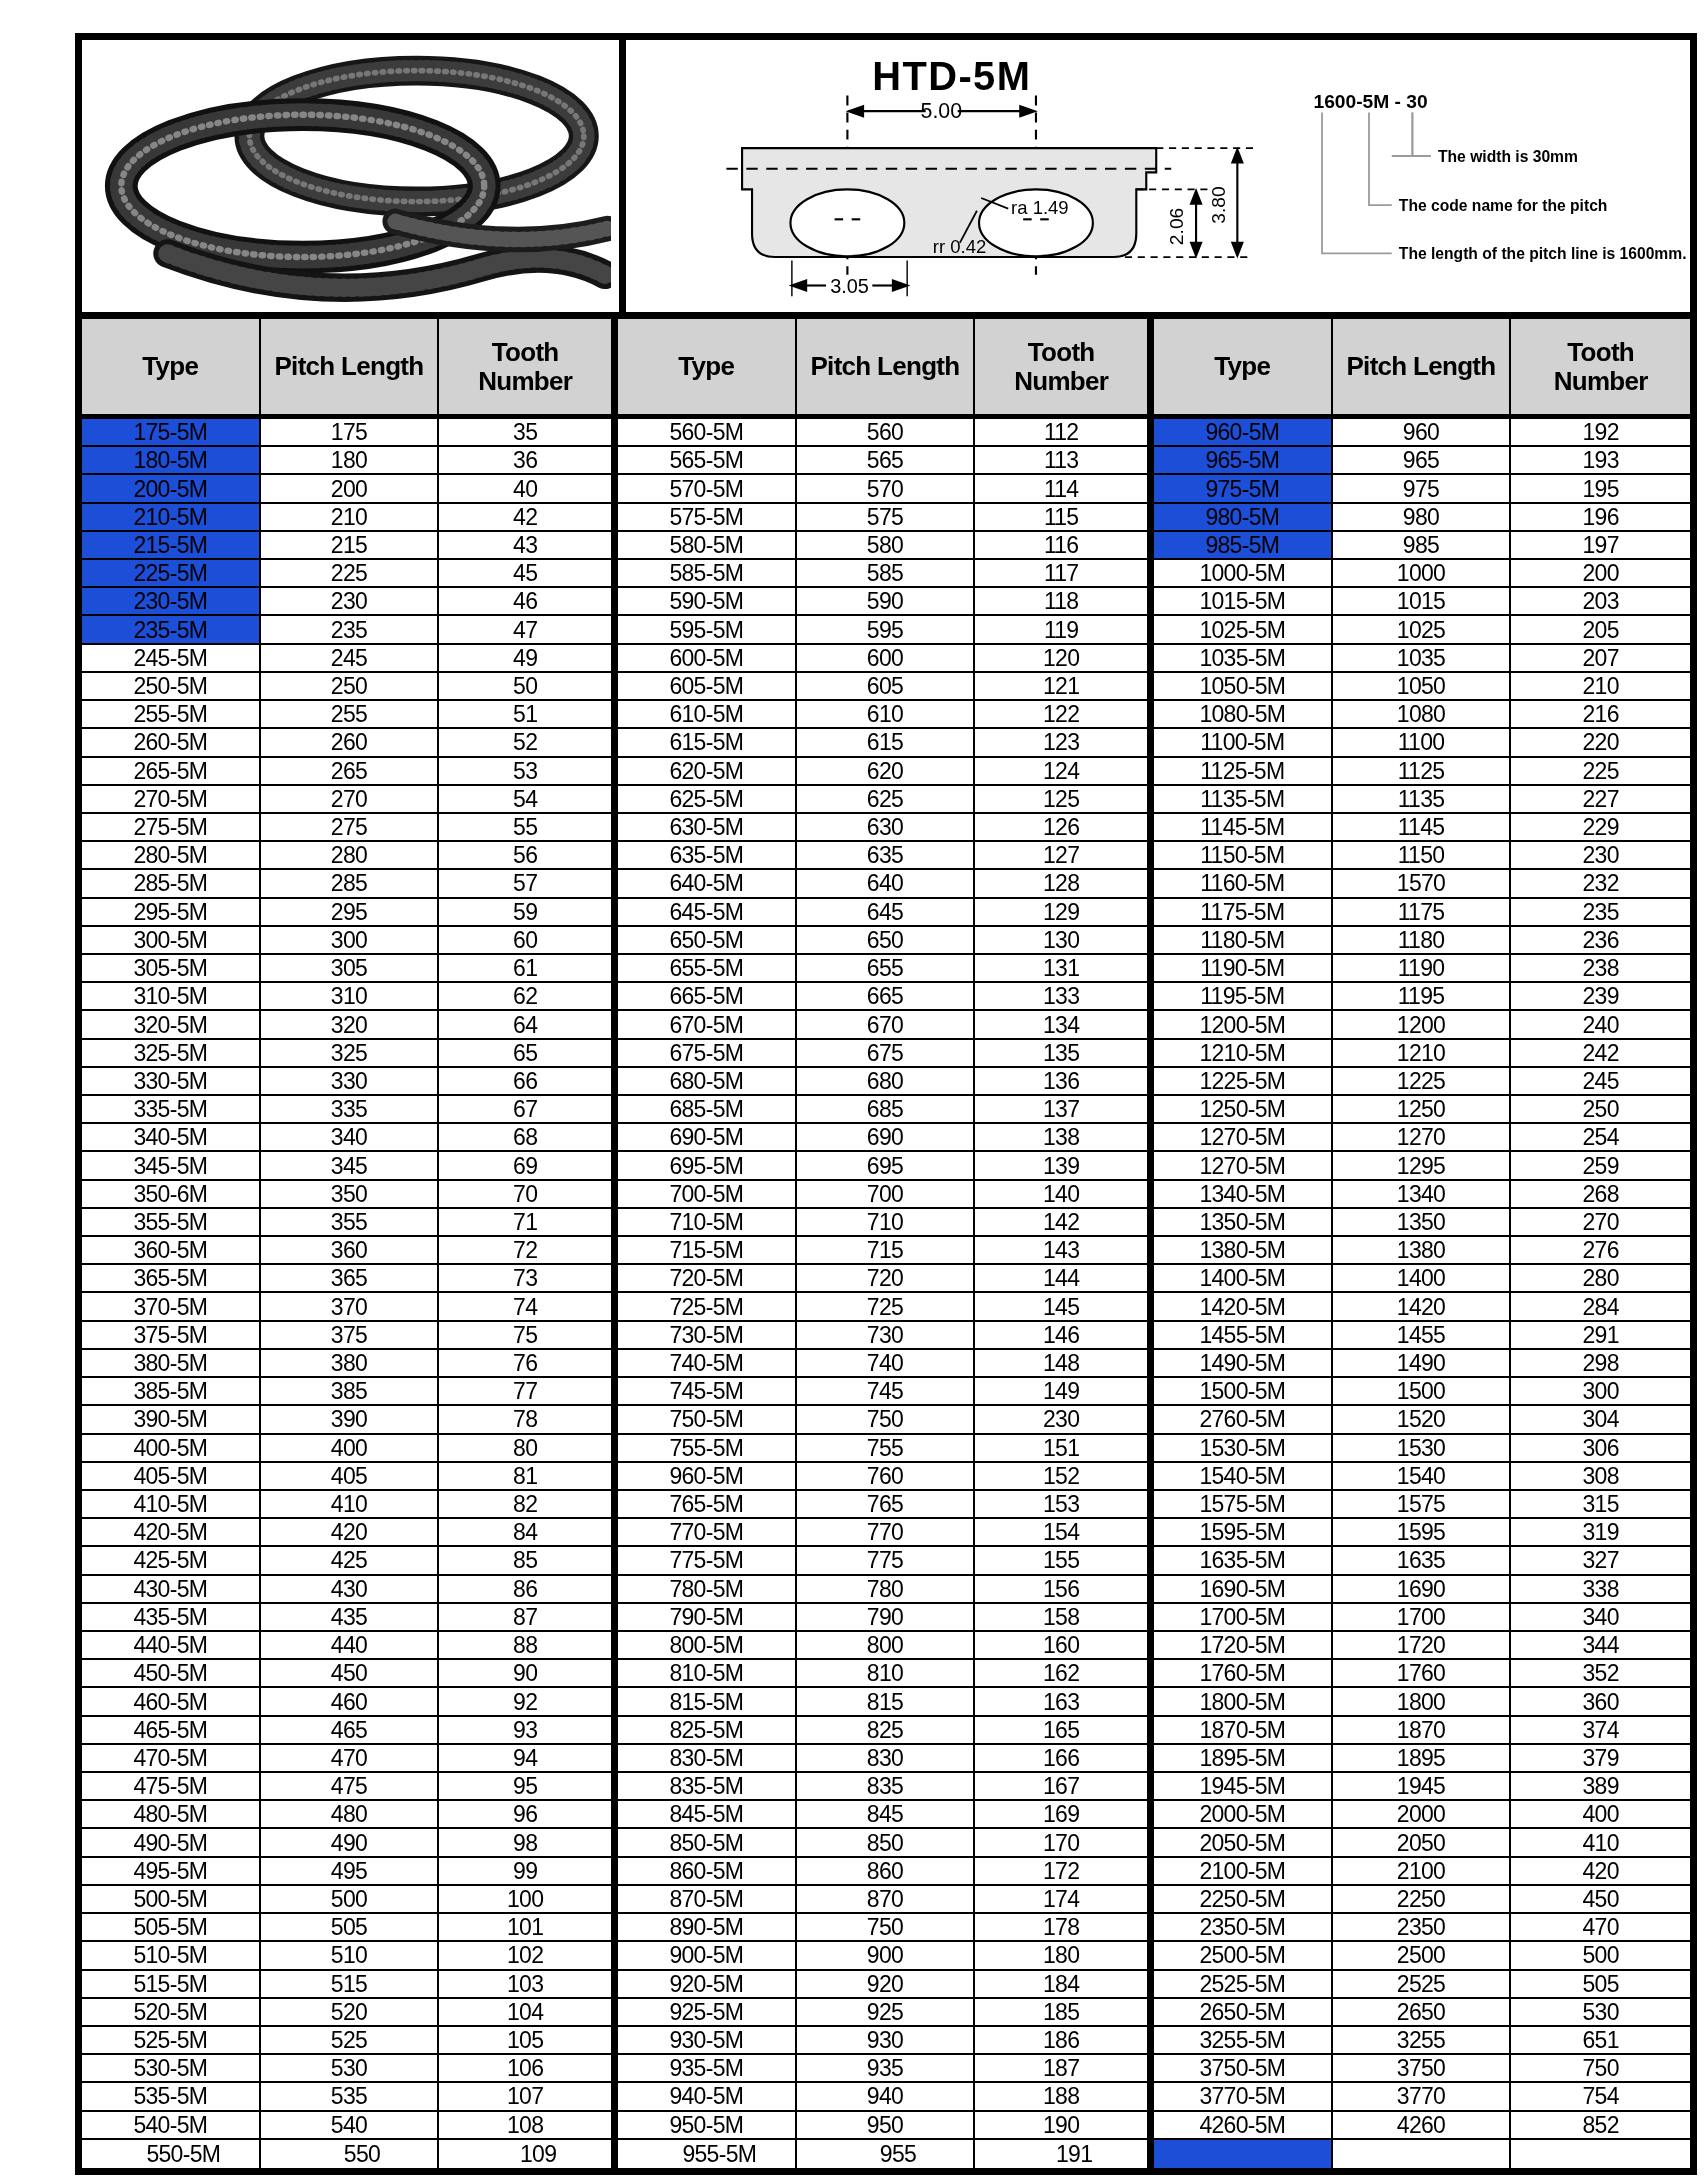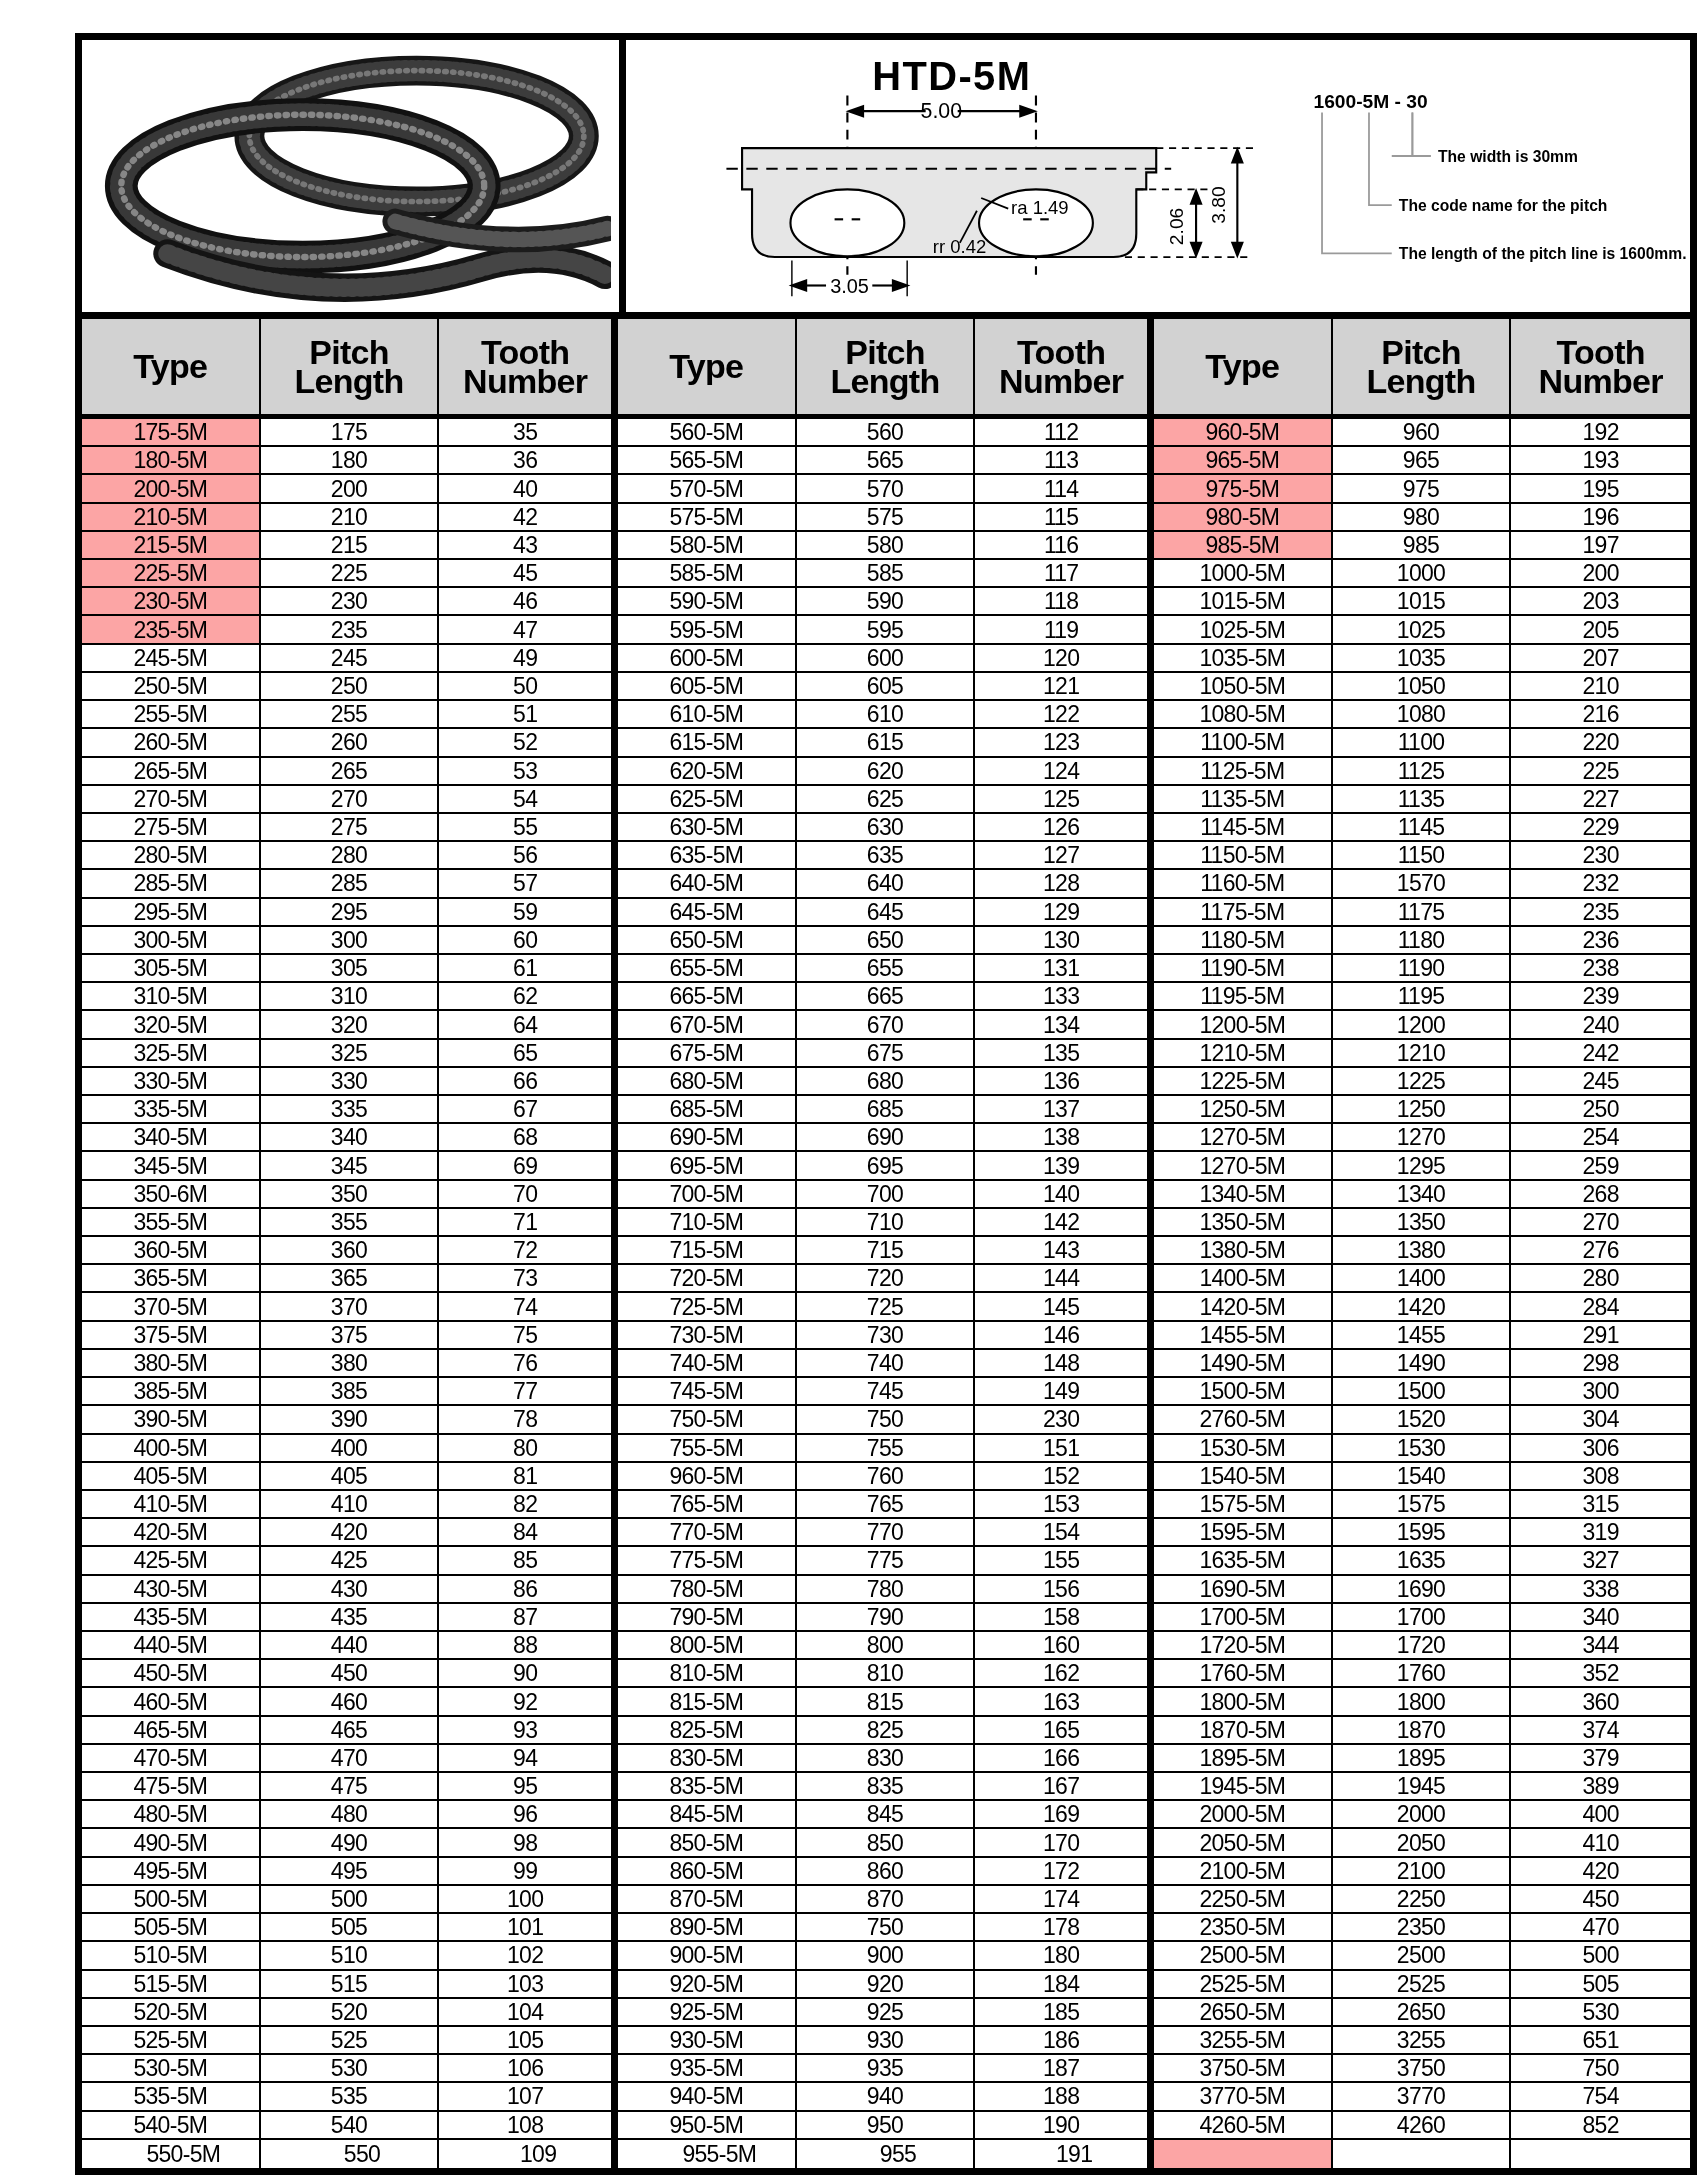--- a/index.html
+++ b/index.html
@@ -12,26 +12,26 @@
   .photo-panel{box-sizing:border-box;width:544px;border-right:7.1px solid #000;position:relative;overflow:hidden;}
   .diagram-panel{flex:1;position:relative;overflow:hidden;}
   svg text{font-family:"Liberation Sans","DejaVu Sans",sans-serif;}
   
   .table-grid{box-sizing:border-box;height:1863px;border:7.1px solid #000;background:#fff;
               display:grid;grid-template-columns:repeat(9,1fr);
               grid-template-rows:100px repeat(62,1fr);}
   .c{box-sizing:border-box;border-right:2.9px solid #000;border-bottom:2.9px solid #000;
      display:flex;align-items:center;justify-content:center;
      font-size:23px;line-height:24px;letter-spacing:-0.7px;background:#fff;overflow:hidden;}
-  .c.h{background:#d2d2d2;font-weight:bold;font-size:34px;line-height:28.5px;
+  .c.h{background:#d2d2d2;font-weight:bold;font-size:26px;line-height:28.5px;
        border-bottom-width:5px;white-space:pre-line;text-align:center;}
   .c.ge{border-right-width:7.1px;}
   .c.lastcol{border-right:none;}
   .c.lastrow{border-bottom:none;padding-left:26px;}
-  .c.shade{background:#fca5a5;}
+  .c.shade{background:#1d4ed8;}
 </style>
 </head>
 <body>
 
 <div class="page">
   <div class="content">
 
     <div class="header-box">
 
       <div class="photo-panel">

